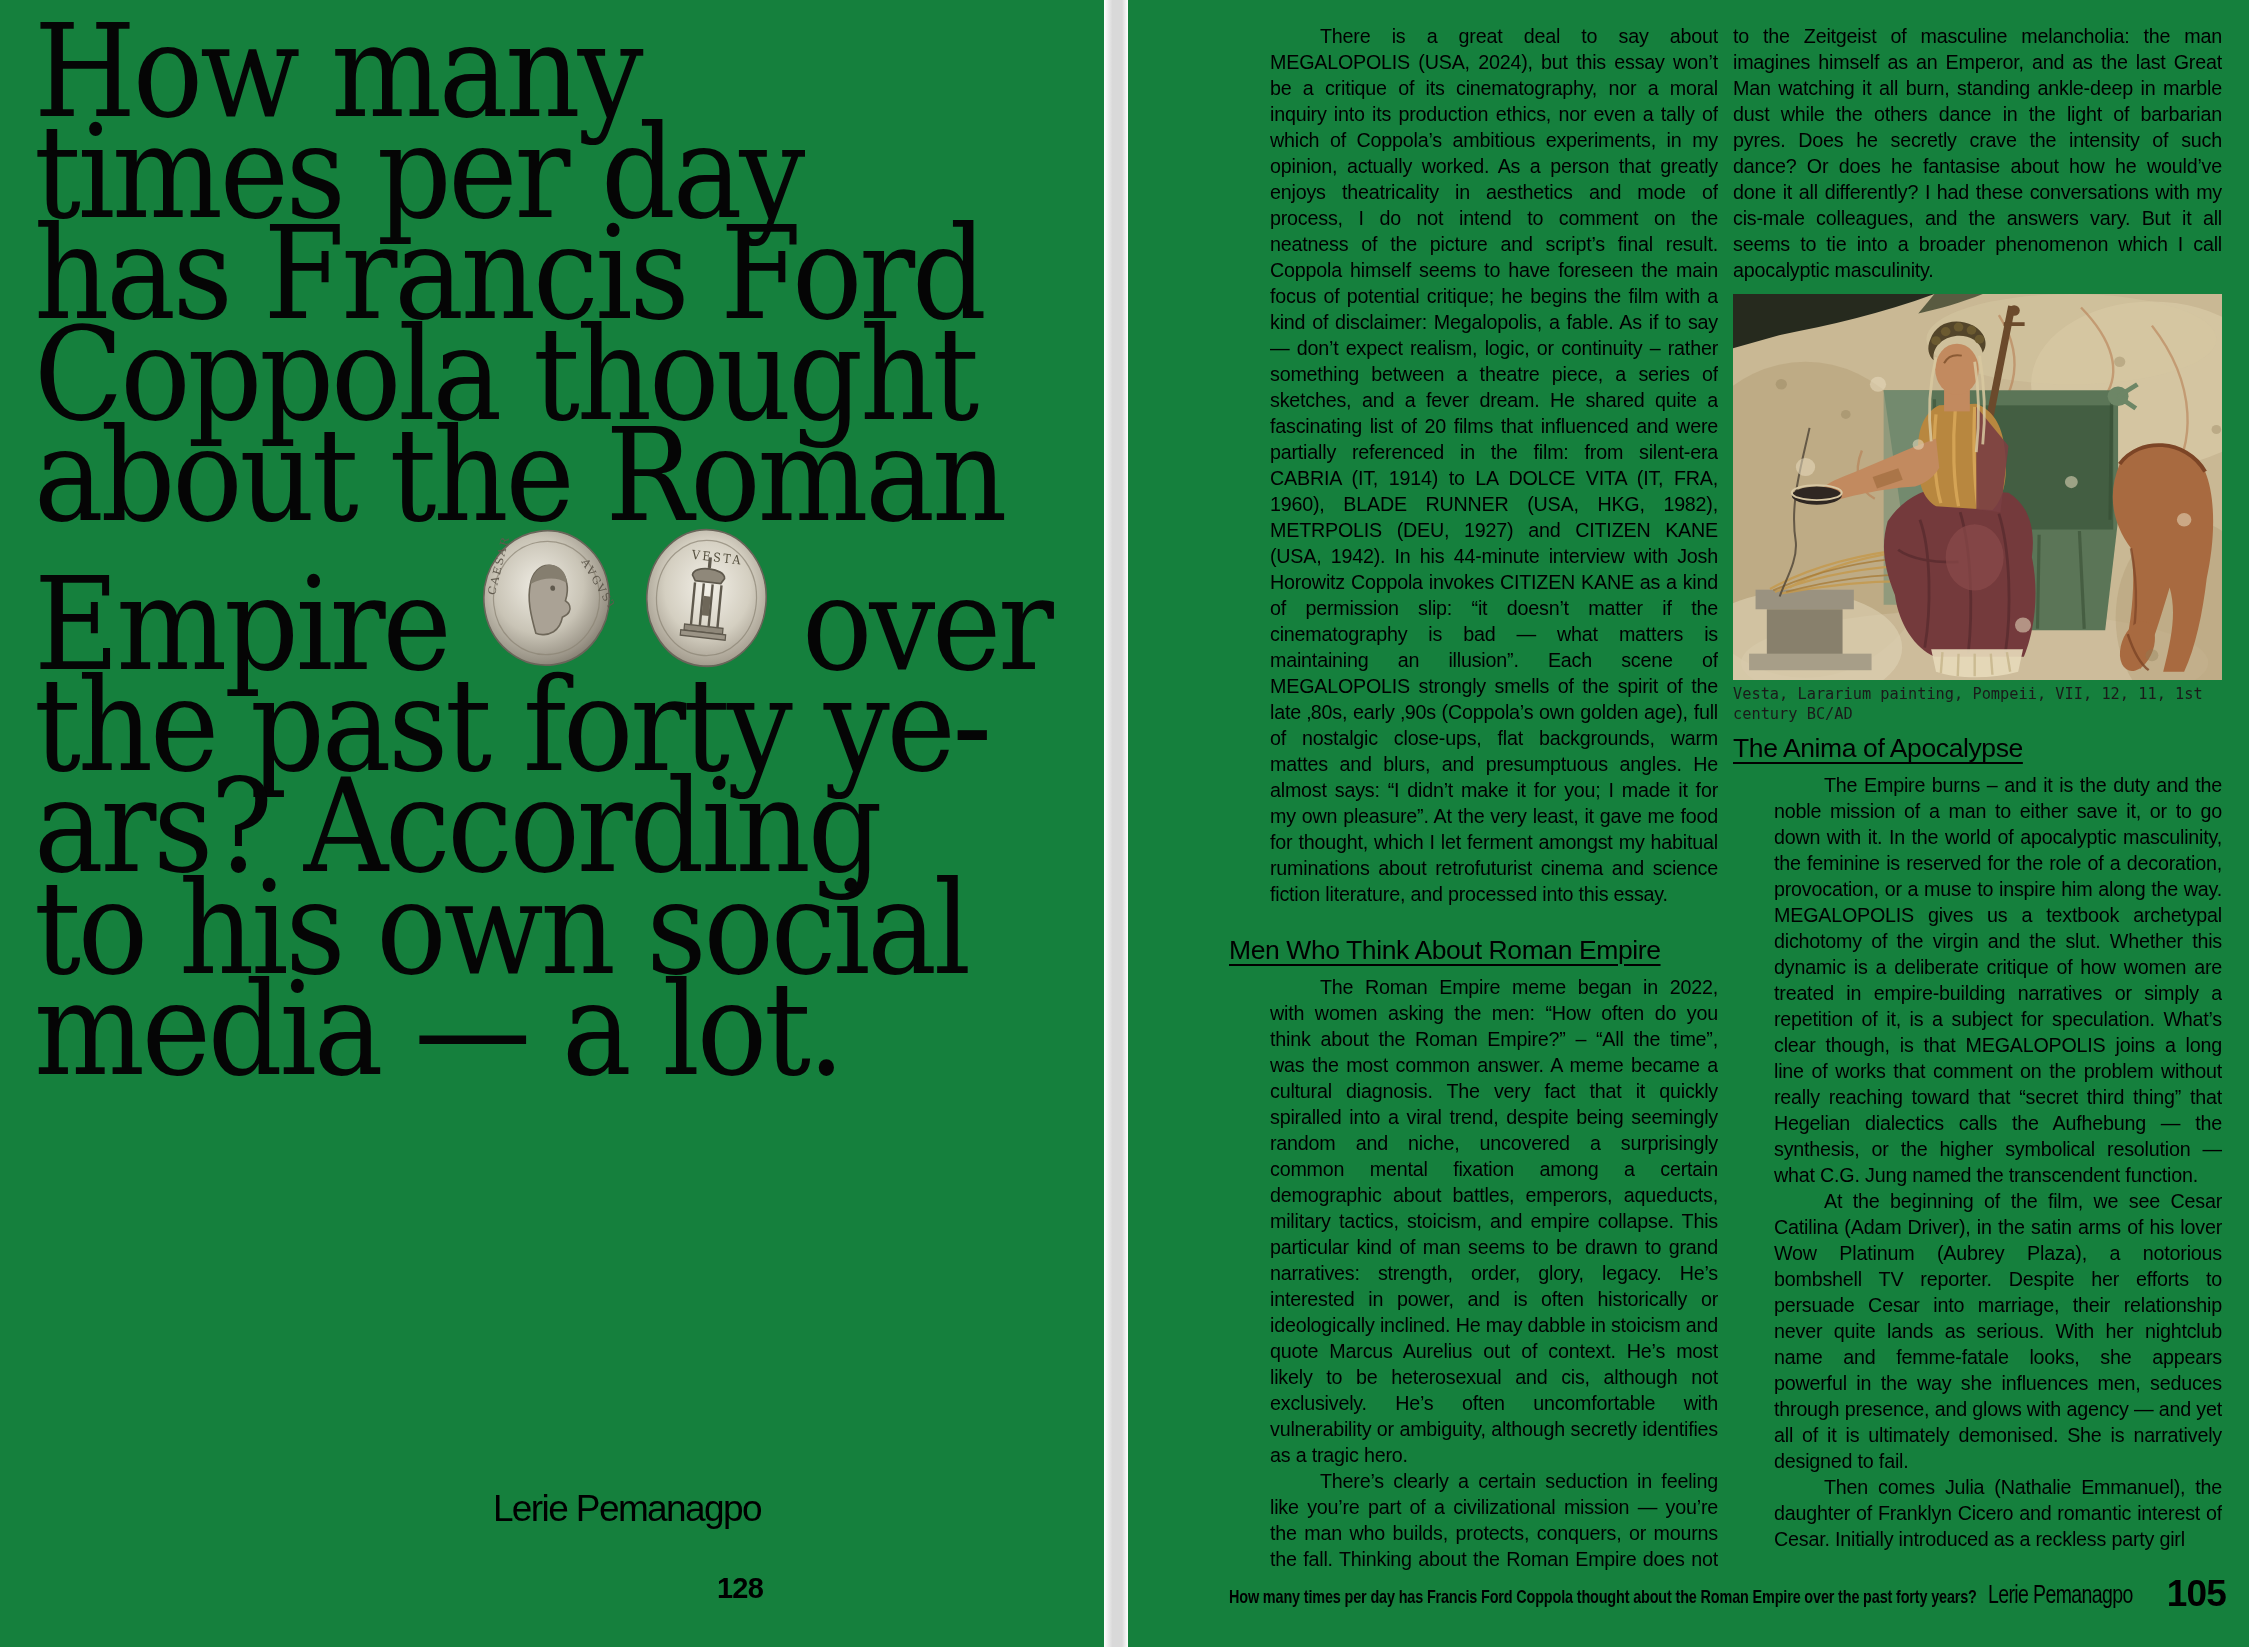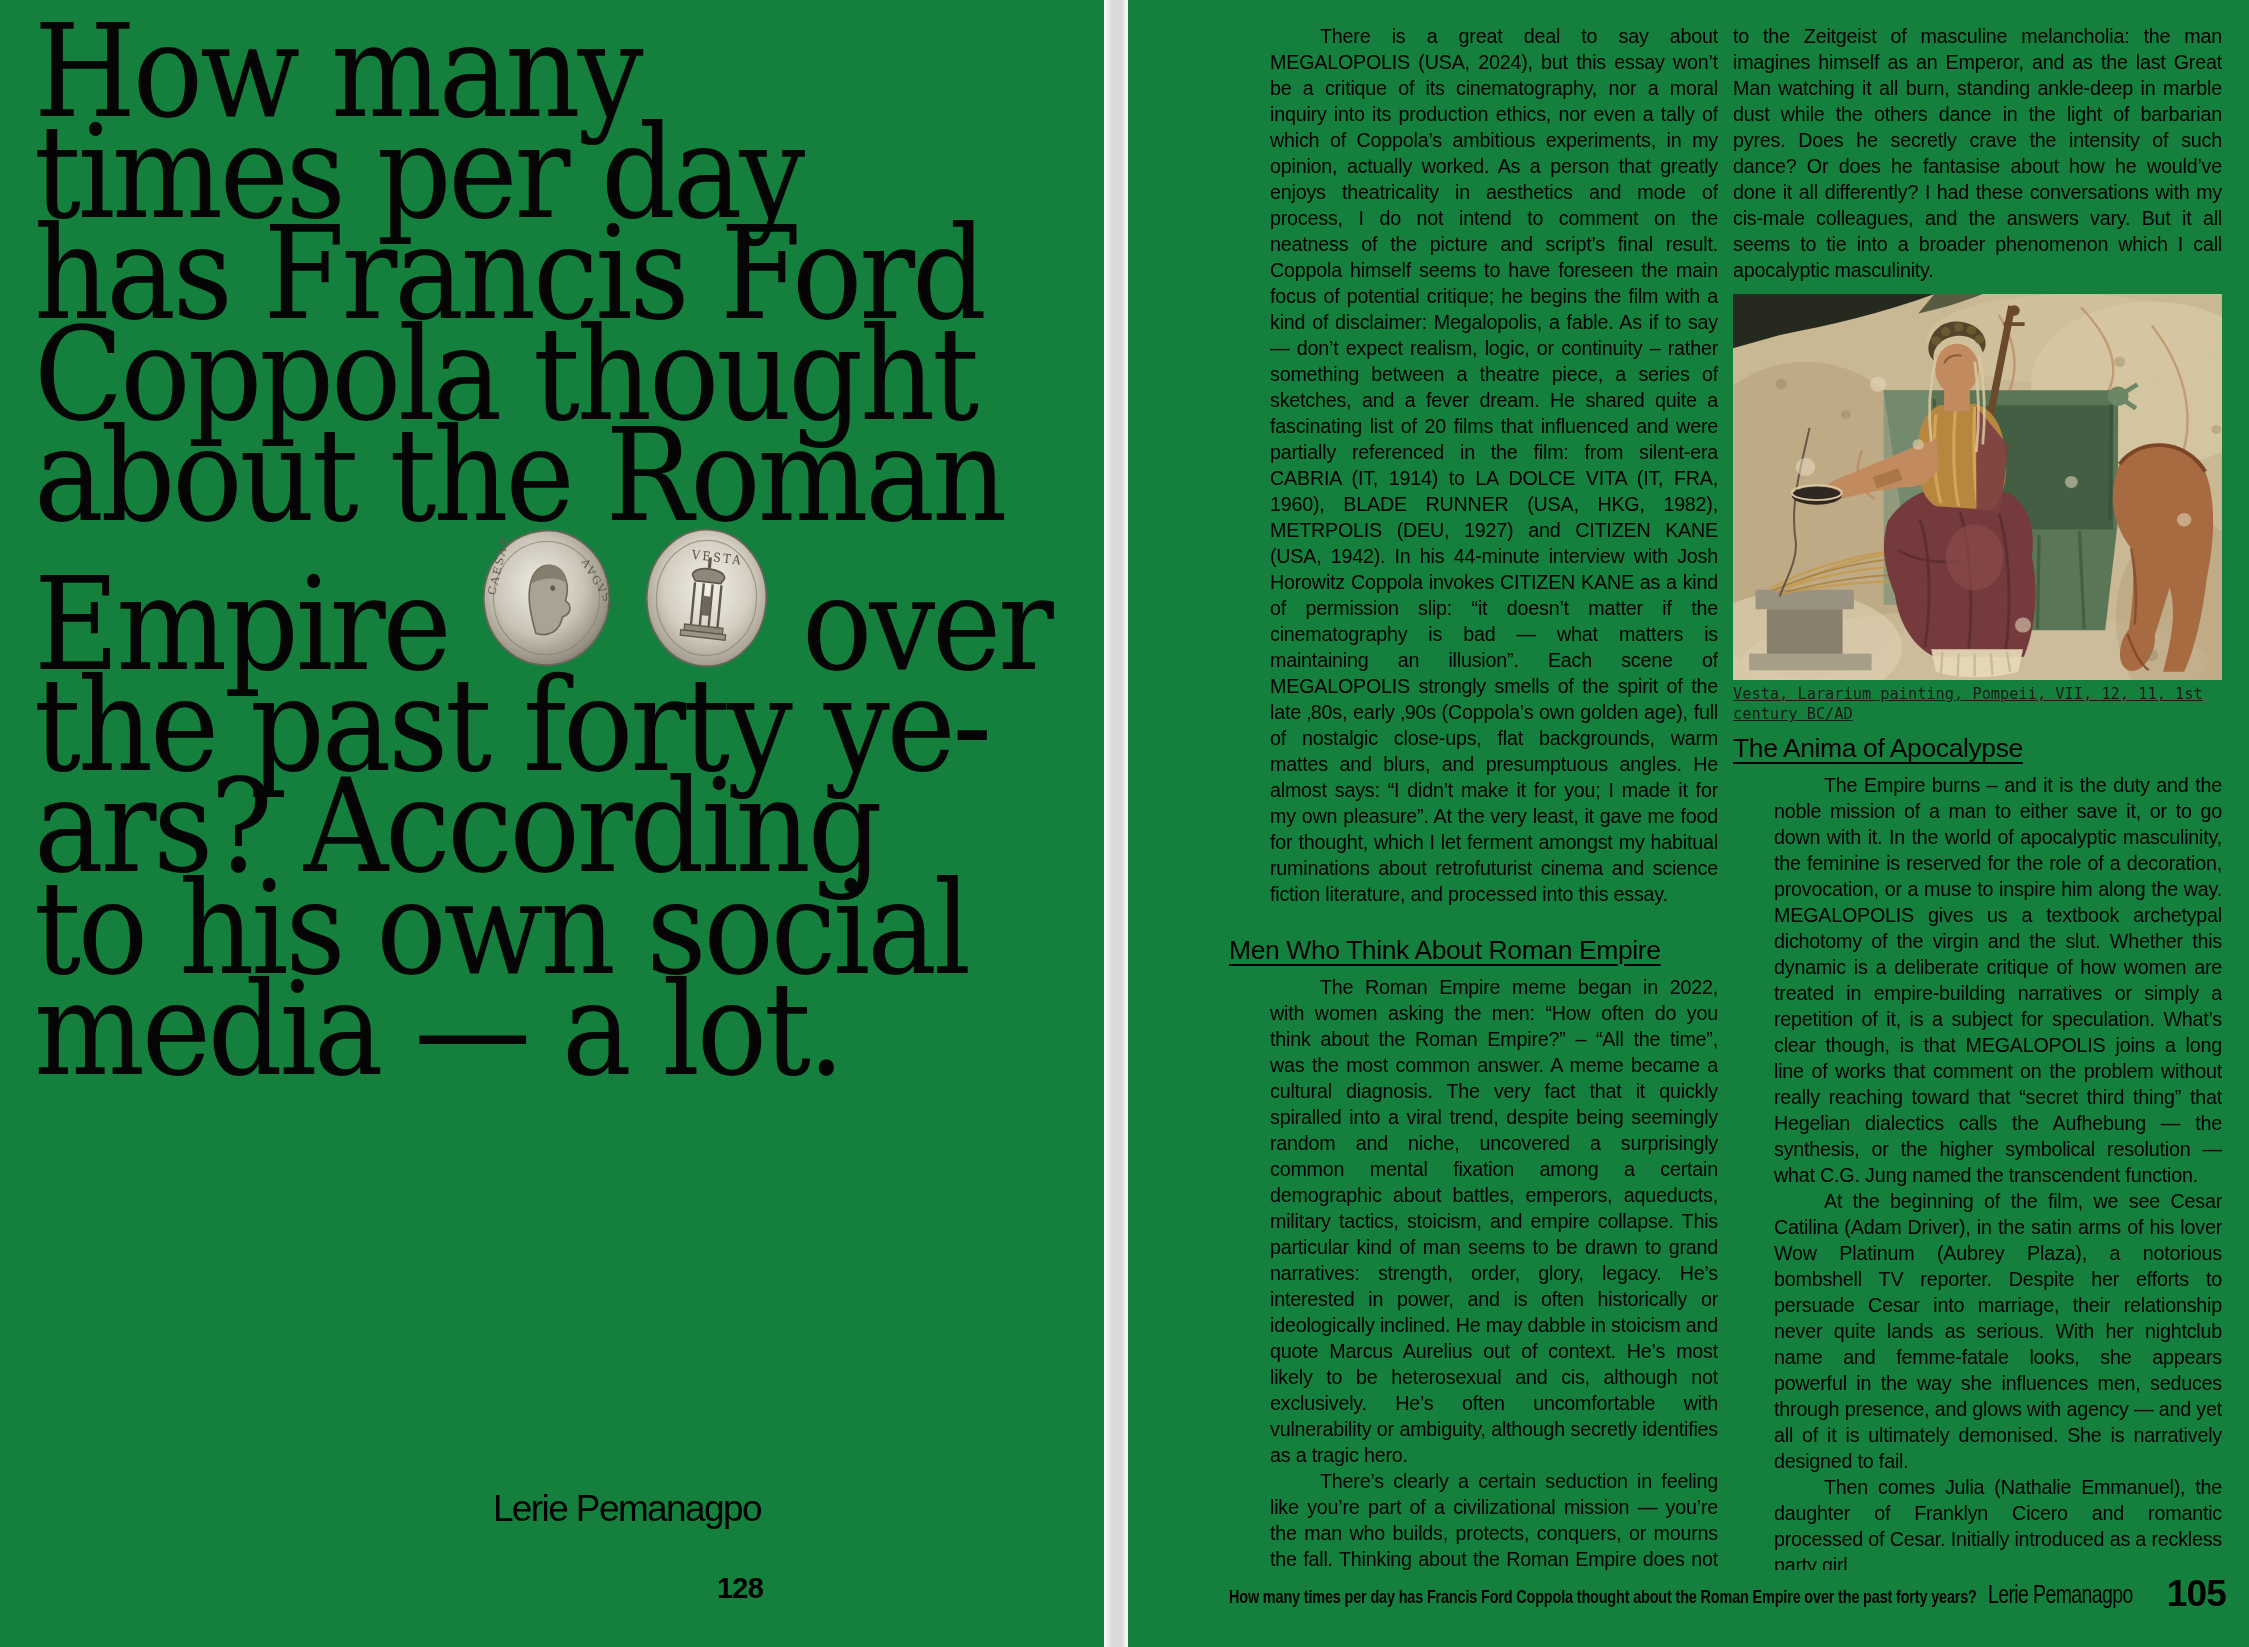--- a/index.html
+++ b/index.html
@@ -35,21 +35,21 @@
   .sec-heading{font-family:Liberation Sans, sans-serif;
                font-size:26.5px;letter-spacing:-0.4px;line-height:32px;
                text-decoration:underline;text-decoration-thickness:1.6px;text-underline-offset:4.8px;
                margin:27px 0 8px 0;text-align:left;}
   .sec-heading.first-in-col2{margin-top:8px;}
 
   .fresco-wrap{margin:11.2px 0 4.8px 0;width:489px;height:386px;}
   .fresco-wrap svg{display:block;}
   .caption{font-family:"DejaVu Sans Mono","Liberation Mono",monospace;
            font-size:15.3px;line-height:20px;letter-spacing:0;text-align:left;color:#1a1a1a;
-           margin:3.2px 0 4.8px 0;text-decoration:underline;}
+           margin:3.2px 0 4.8px 0;}
 
   .footer-right{position:absolute;left:1229px;top:1580px;width:884px;
                 display:flex;align-items:baseline;white-space:nowrap;
                 transform:scaleX(0.78);transform-origin:left;}
   .footer-right .running{font-weight:bold;font-size:18.5px;letter-spacing:-0.2px;}
   .footer-right .f-author{font-size:25px;letter-spacing:-0.8px;margin-left:14.5px;}
   .pagenum-right{position:absolute;left:2105px;top:1573px;width:121px;text-align:right;
                  font-weight:bold;font-size:37px;letter-spacing:-0.8px;}
 </style>
 </head>
@@ -278,21 +278,21 @@
               <circle cx="600" cy="180" r="6"></circle>
           </g>
         </svg>
       </div>
 
       <div class="caption">Vesta, Lararium painting, Pompeii, VII, 12, 11, 1st century BC/AD</div>
 
       <div class="sec-heading first-in-col2">The Anima of Apocalypse</div>
       <p class="indent">The Empire burns – and it is the duty and the noble mission of a man to either save it, or to go down with it. In the world of apocalyptic masculinity, the feminine is reserved for the role of a decoration, provocation, or a muse to inspire him along the way. MEGALOPOLIS gives us a textbook archetypal dichotomy of the virgin and the slut. Whether this dynamic is a deliberate critique of how women are treated in empire-building narratives or simply a repetition of it, is a subject for speculation. What’s clear though, is that MEGALOPOLIS joins a long line of works that comment on the problem without really reaching toward that “secret third thing” that Hegelian dialectics calls the Aufhebung — the synthesis, or the higher symbolical resolution — what C.G. Jung named the transcendent function.</p>
       <p class="indent">At the beginning of the film, we see Cesar Catilina (Adam Driver), in the satin arms of his lover Wow Platinum (Aubrey Plaza), a notorious bombshell TV reporter. Despite her efforts to persuade Cesar into marriage, their relationship never quite lands as serious. With her nightclub name and femme-fatale looks, she appears powerful in the way she influences men, seduces through presence, and glows with agency — and yet all of it is ultimately demonised. She is narratively designed to fail.</p>
-      <p class="indent">Then comes Julia (Nathalie Emmanuel), the daughter of Franklyn Cicero and romantic processed of Cesar. Initially introduced as a reckless party girl</p>
+      <p class="indent">Then comes Julia (Nathalie Emmanuel), the daughter of Franklyn Cicero and romantic interest of Cesar. Initially introduced as a reckless party girl</p>
     </div>
 
     <div class="footer-right">
       <span class="running">How many times per day has Francis Ford Coppola thought about the Roman Empire over the past forty years?</span>
       <span class="f-author">Lerie Pemanagpo</span>
     </div>
     <div class="pagenum-right">105</div>
   </div>
 
 </div>

